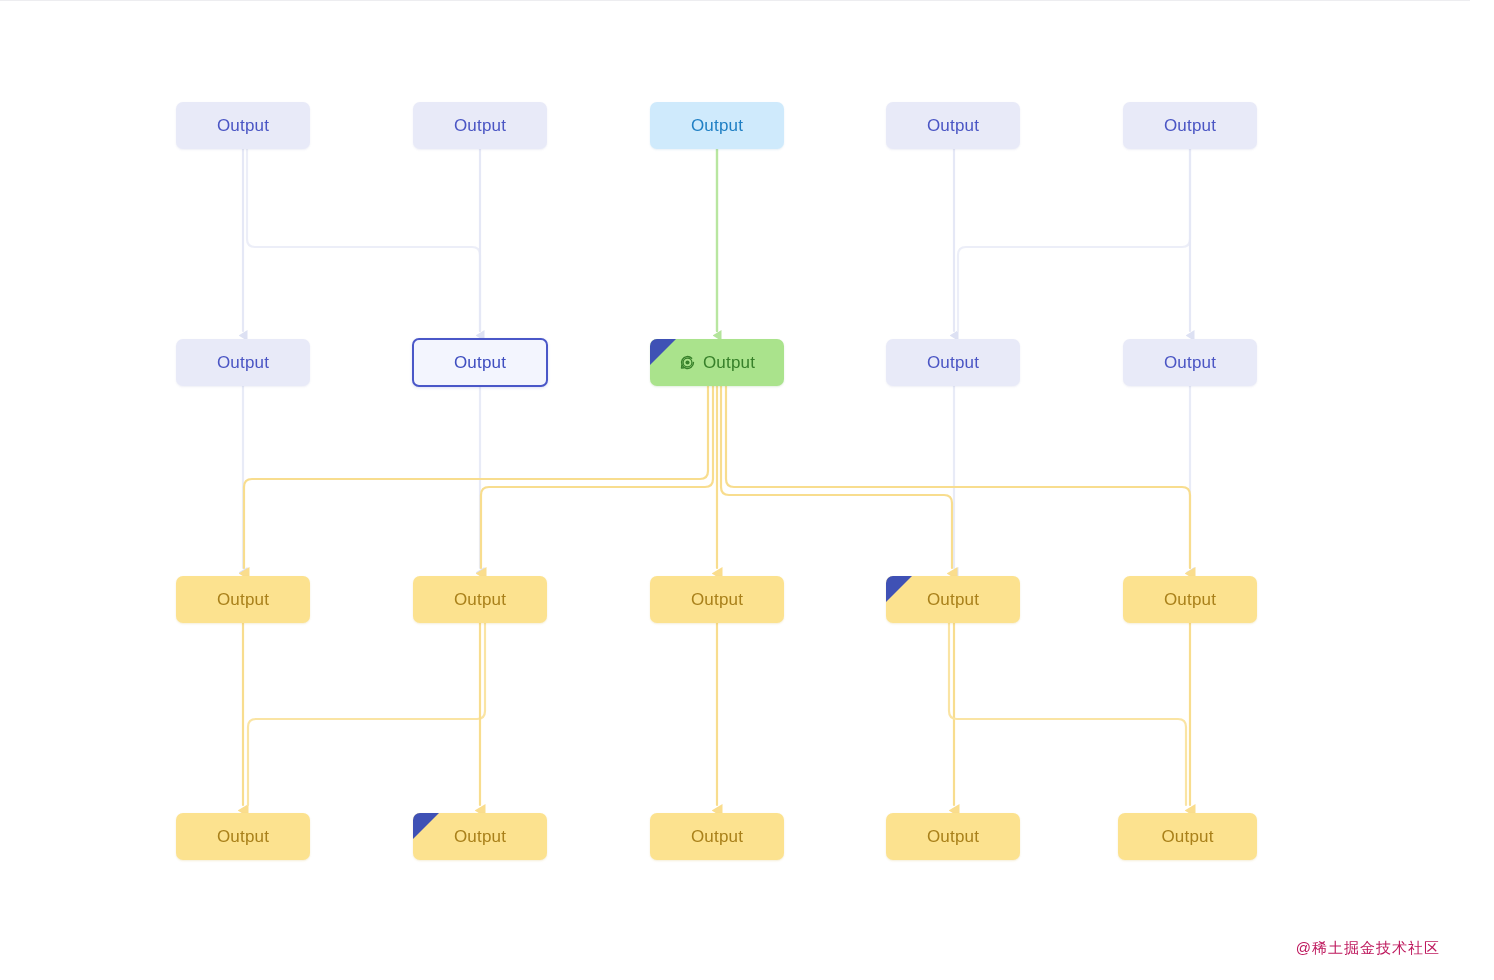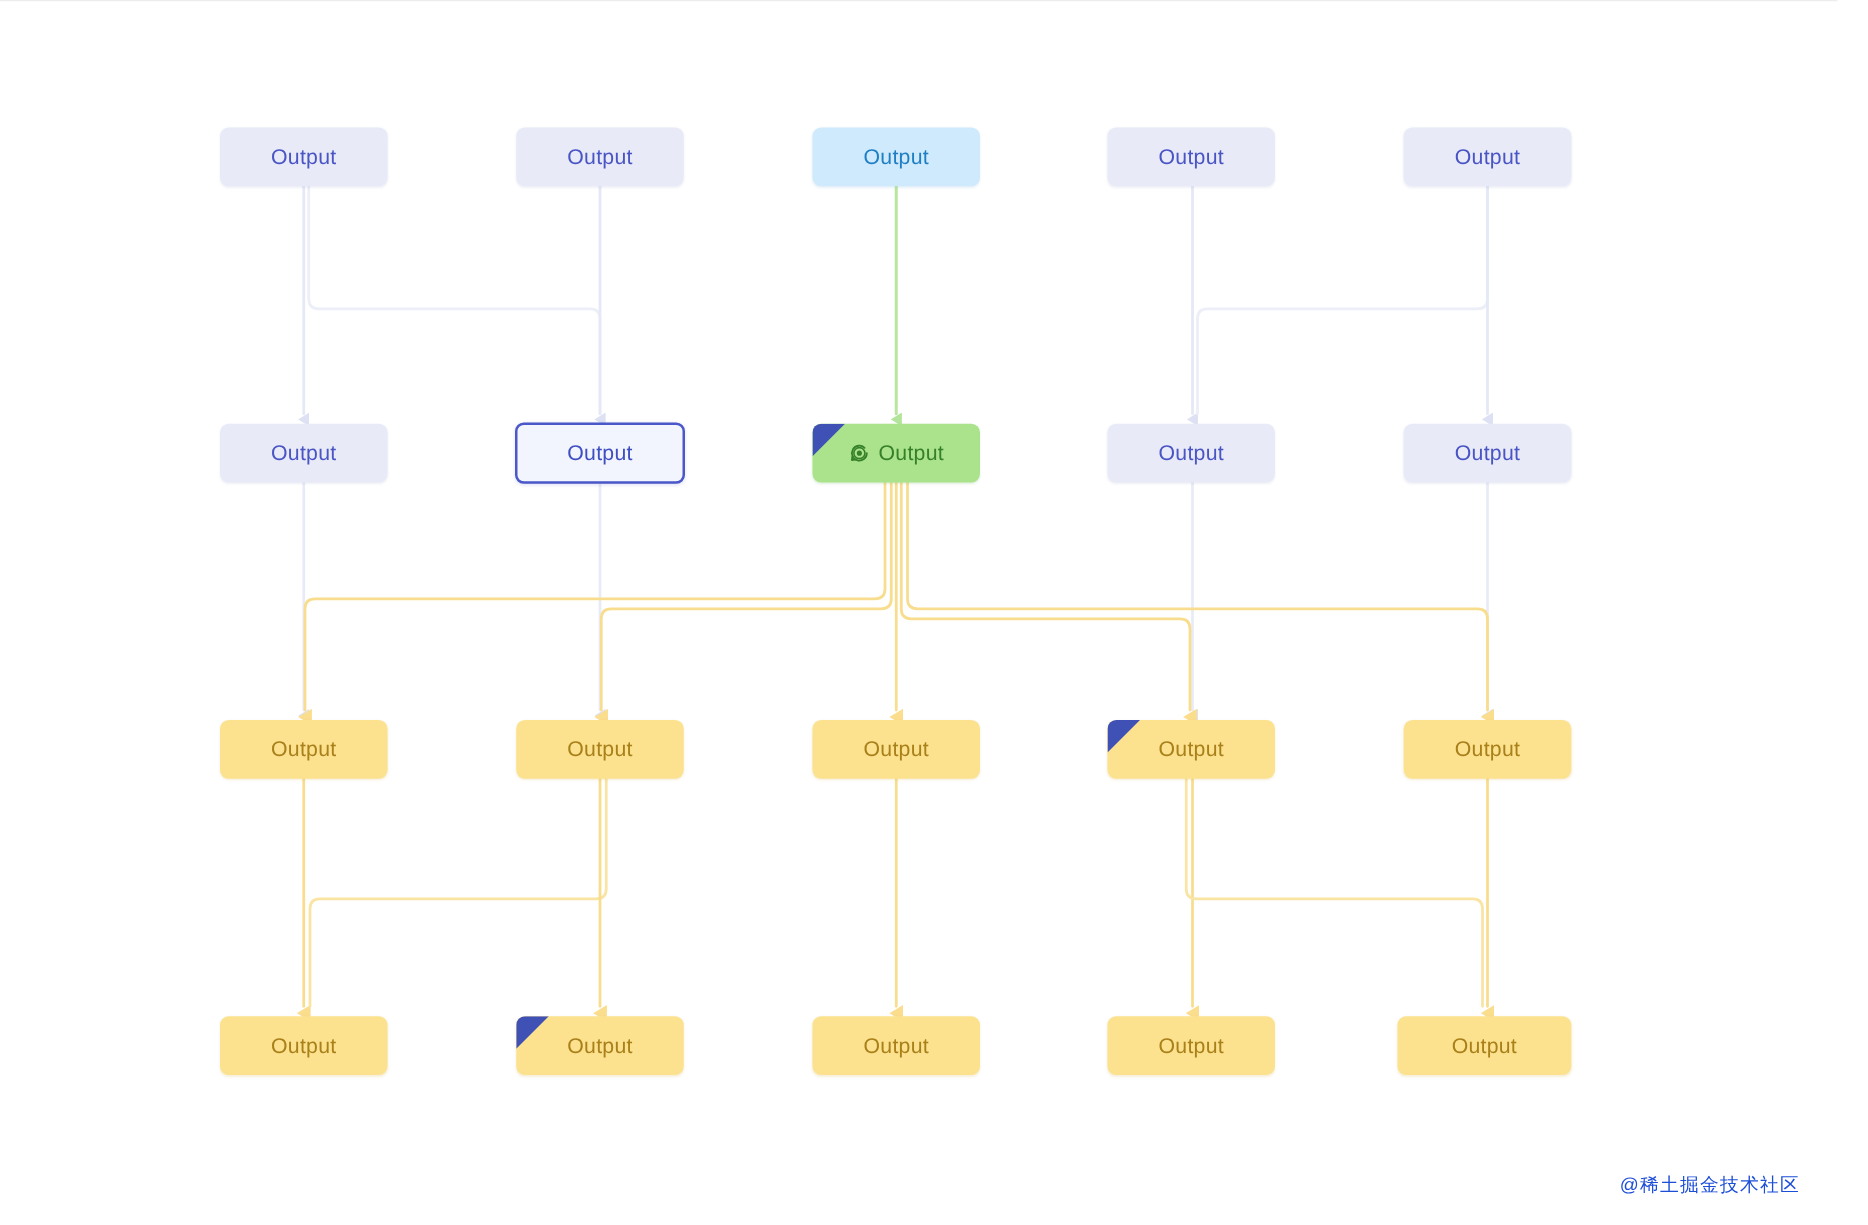--- a/index.html
+++ b/index.html
@@ -83,21 +83,21 @@
     display: inline-flex;
     align-items: center;
     margin-right: 7px;
     line-height: 0;
   }
   .watermark {
     position: absolute;
     right: 30px;
     bottom: 22px;
     font-size: 15px;
-    color: #1d4ed8;
+    color: #be185d;
     letter-spacing: 1px;
     user-select: none;
   }
 </style>
 </head>
 <body>
 
 <div id="canvas">
 
   <svg id="edge-layer" viewBox="0 0 1494 980" width="1494" height="980" xmlns="http://www.w3.org/2000/svg">

